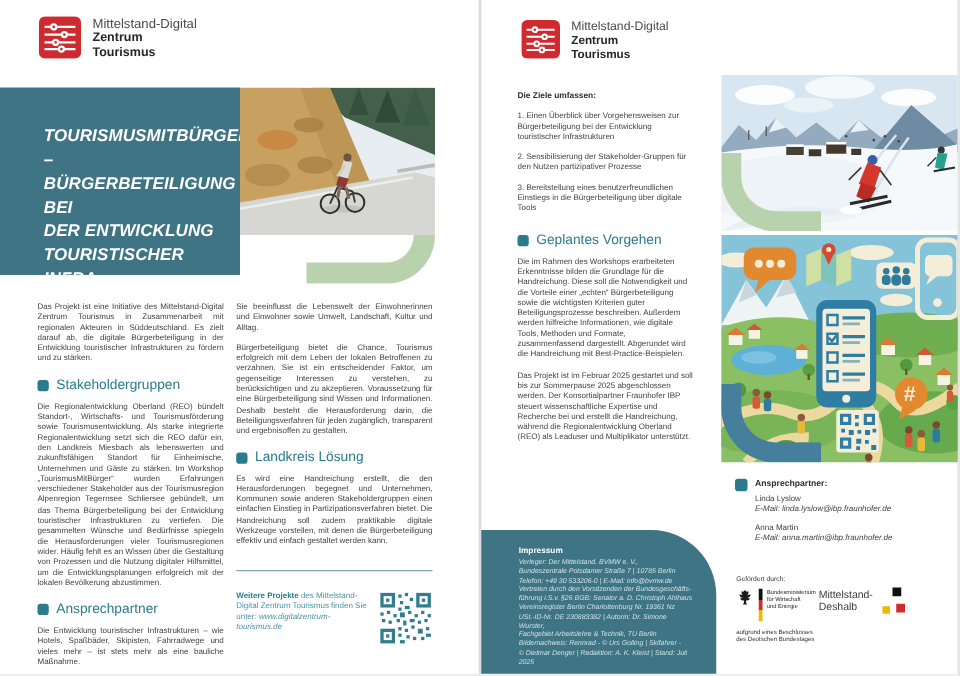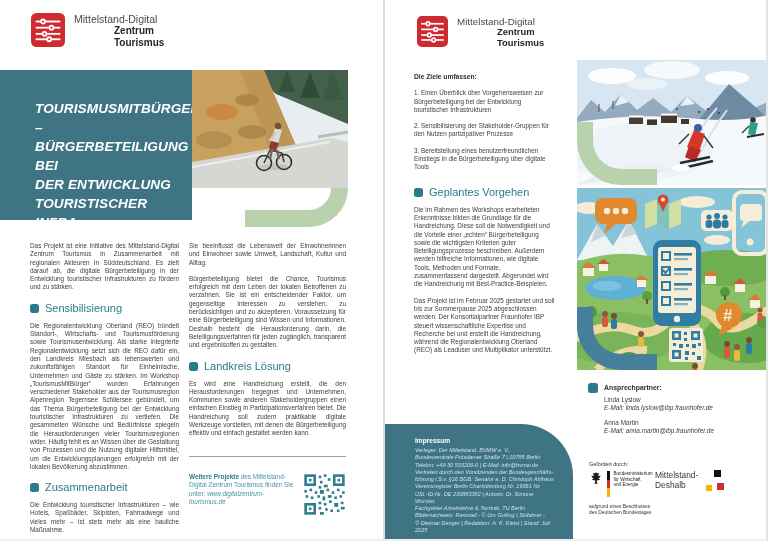--- a/index.html
+++ b/index.html
@@ -9,21 +9,21 @@
   .abs{position:absolute;}
   .preline{white-space:pre-line;}
 
   
   .divider{left:383px;top:0;width:2px;height:541px;background:#dcdcdc;}
 
   
   .logo{display:flex;gap:9px;align-items:flex-start;}
   .logo-ic{flex:none;}
   .logo-t1{font-size:10.5px;color:#4a4a4a;line-height:12px;}
-  .logo-t2{font-size:10px;font-weight:bold;color:#252525;line-height:11.5px;margin-left:40px;}
+  .logo-t2{font-size:10px;font-weight:bold;color:#252525;line-height:11.5px;}
 
   
   .hero-box{left:0;top:70px;width:192px;height:150px;background:#3e7484;}
   .hero-title{left:35px;top:99px;width:152px;font-size:13.6px;font-weight:bold;font-style:italic;
               color:#ffffff;line-height:19px;letter-spacing:.1px;}
   .photo{overflow:hidden;}
 
   
   .corner-br{border-right:17px solid #b9d2ae;border-bottom:17px solid #b9d2ae;border-bottom-right-radius:46px;}
   .corner-bl-green{border-left:16px solid #b9d2ae;border-bottom:16px solid #b9d2ae;border-bottom-left-radius:44px;}
@@ -141,26 +141,26 @@
         <circle cx="86" cy="56" r="3.2" fill="#6b5643"></circle>
       </g>
     </svg>
   </div>
   <div class="abs corner-br" style="left:245px;top:188px;width:103px;height:39px;"></div>
 
   <div class="abs col" style="left:30px;top:242px;width:149px;">
     <p>Das Projekt ist eine Initiative des Mittelstand-Digital Zentrum Tourismus in Zusammenarbeit mit regionalen Akteuren in Süddeutschland. Es zielt darauf ab, die digitale Bürgerbeteiligung in der Entwicklung touristischer Infrastrukturen zu fördern und zu stärken.</p>
     <div class="h-sec">
       <div class="h-bullet"></div>
-      <span class="h-label">Sensibilisierung</span>
+      <span class="h-label">Stakeholdergruppen</span>
     </div>
     <p>Die Regionalentwicklung Oberland (REO) bündelt Standort-, Wirtschafts- und Tourismusförderung sowie Tourismusentwicklung. Als starke integrierte Regionalentwicklung setzt sich die REO dafür ein, den Landkreis Miesbach als lebenswerten und zukunftsfähigen Standort für Einheimische, Unternehmen und Gäste zu stärken. Im Workshop „TourismusMitBürger“ wurden Erfahrungen verschiedener Stakeholder aus der Tourismusregion Alpenregion Tegernsee Schliersee gebündelt, um das Thema Bürgerbeteiligung bei der Entwicklung touristischer Infrastrukturen zu vertiefen. Die gesammelten Wünsche und Bedürfnisse spiegeln die Herausforderungen vieler Tourismusregionen wider. Häufig fehlt es an Wissen über die Gestaltung von Prozessen und die Nutzung digitaler Hilfsmittel, um die Entwicklungsplanungen erfolgreich mit der lokalen Bevölkerung abzustimmen.</p>
     <div class="h-sec">
       <div class="h-bullet"></div>
-      <span class="h-label">Zusammenarbeit</span>
+      <span class="h-label">Ansprechpartner</span>
     </div>
     <p>Die Entwicklung touristischer Infrastrukturen – wie Hotels, Spaßbäder, Skipisten, Fahrradwege und vieles mehr – ist stets mehr als eine bauliche Maßnahme.</p>
   </div>
 
   <div class="abs col" style="left:189px;top:242px;width:157px;">
     <p>Sie beeinflusst die Lebenswelt der Einwohnerinnen und Einwohner sowie Umwelt, Landschaft, Kultur und Alltag.</p>
     <p>Bürgerbeteiligung bietet die Chance, Tourismus erfolgreich mit dem Leben der lokalen Betroffenen zu verzahnen. Sie ist ein entscheidender Faktor, um gegenseitige Interessen zu verstehen, zu berücksichtigen und zu akzeptieren. Voraussetzung für eine Bürgerbeteiligung sind Wissen und Informationen. Deshalb besteht die Herausforderung darin, die Beteiligungsverfahren für jeden zugänglich, transparent und ergebnisoffen zu gestalten.</p>
     <div class="h-sec">
       <div class="h-bullet"></div>
       <span class="h-label">Landkreis Lösung</span>

